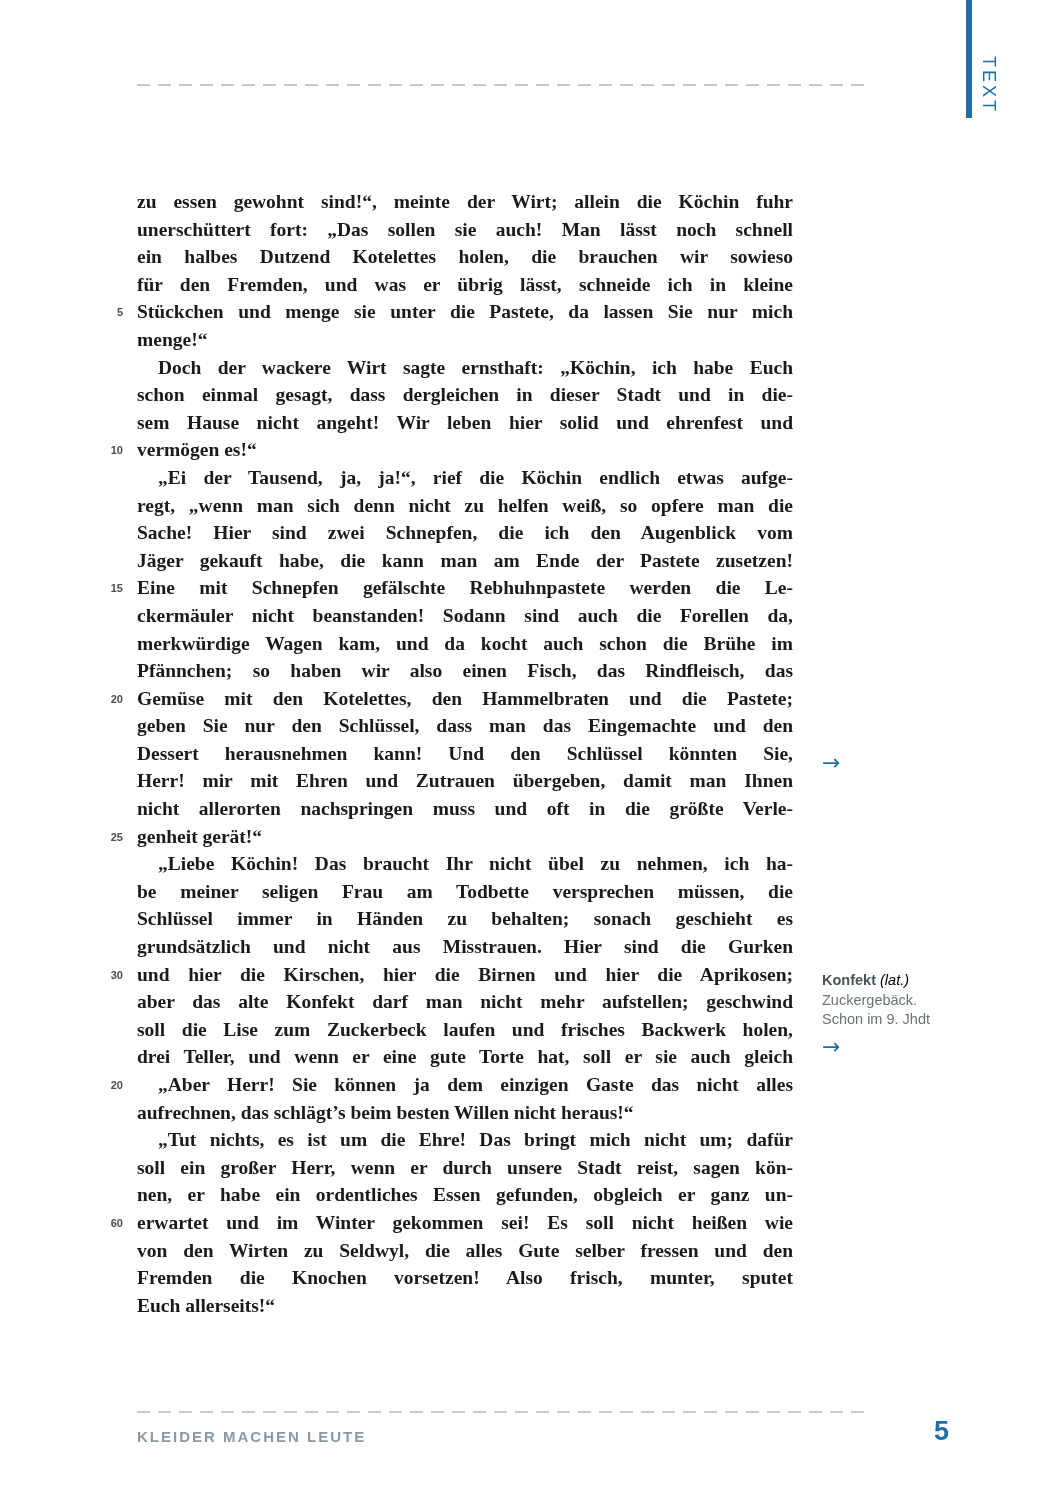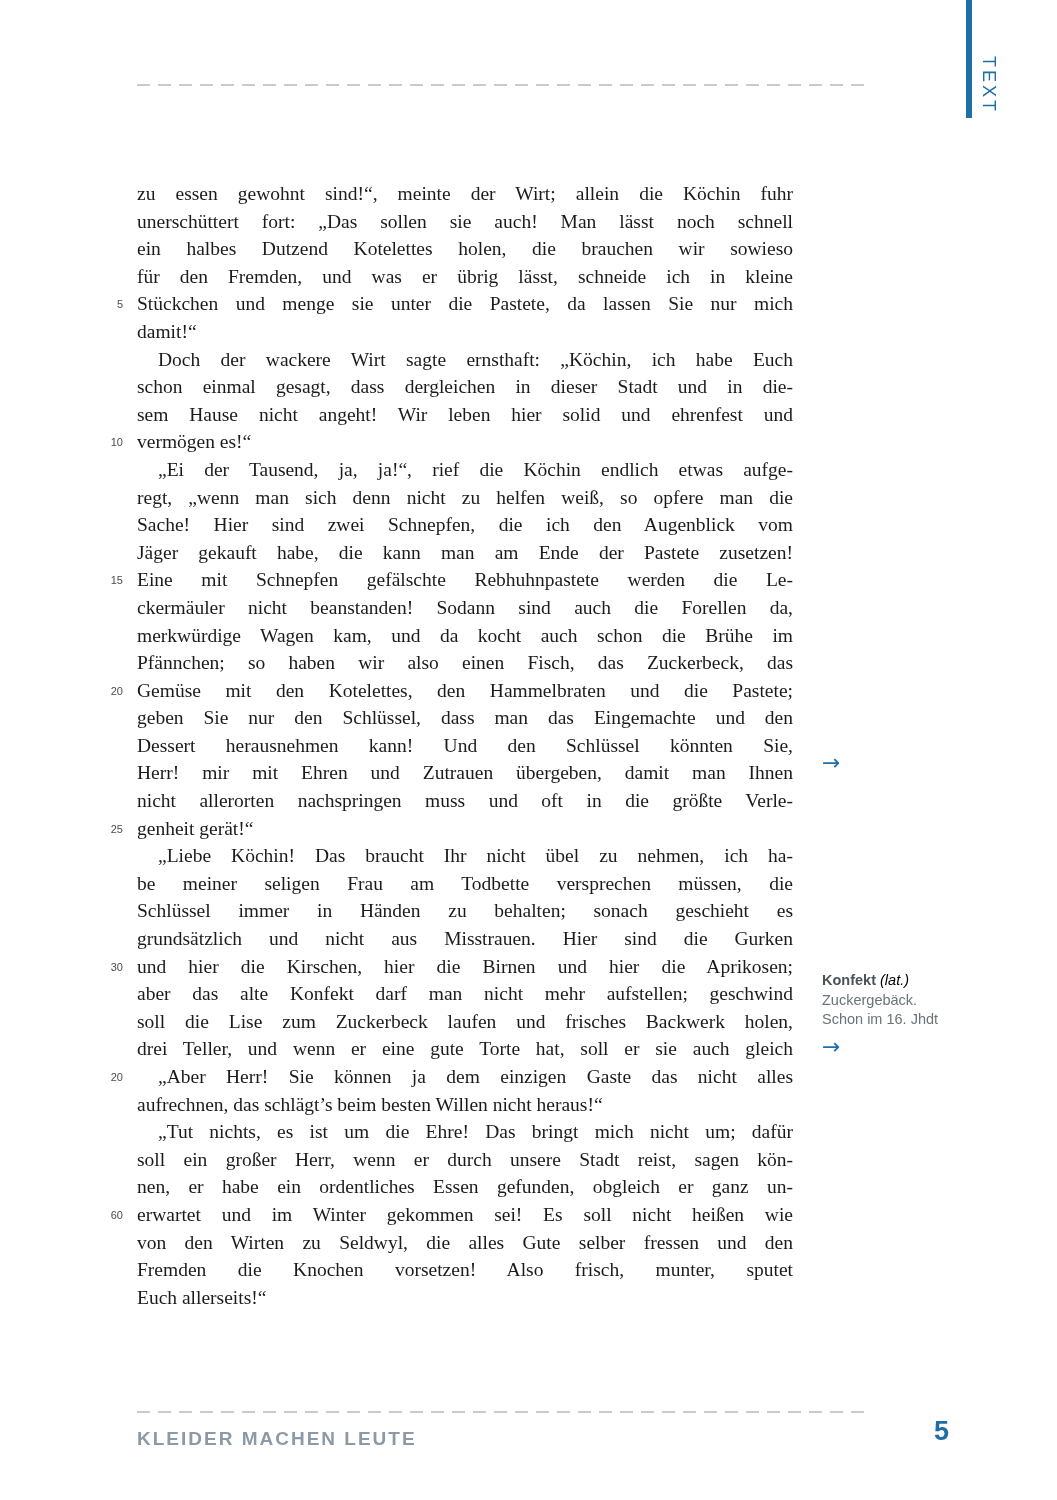--- a/index.html
+++ b/index.html
@@ -36,24 +36,25 @@
     writing-mode: vertical-rl;
     font-family: "Liberation Sans", sans-serif;
     font-size: 18px;
     letter-spacing: 3px;
     color: var(--accent, #1e6fa6);
   }
 
   .text-body {
     position: absolute;
     left: 137px;
-    top: 180px;
+    top: 188px;
     width: 656px;
     font-size: 19.5px;
     color: #1b1b1d;
+    font-weight: bold;
   }
   .line-row {
     position: relative;
     height: 27.6px;
     line-height: 27.6px;
   }
   .line-num {
     position: absolute;
     right: calc(100% + 14px);
     top: 1px;
@@ -93,21 +94,21 @@
     color: #6a737a;
   }
   .margin-note .term { font-weight: bold; color: #4b5358; }
   .margin-note .lang { font-style: italic; color: #000000; }
 
   .footer-title {
     position: absolute;
     left: 137px;
     top: 1428px;
     font-family: "Liberation Sans", sans-serif;
-    font-size: 19px;
+    font-size: 15px;
     font-weight: bold;
     letter-spacing: 2px;
     color: #8b9aa6;
   }
   .footer-page {
     position: absolute;
     left: 934px;
     top: 1416px;
     font-family: "Liberation Sans", sans-serif;
     font-size: 27px;
@@ -136,21 +137,21 @@
         <span class="line-text">ein halbes Dutzend Kotelettes holen, die brauchen wir sowieso</span>
       </div>
       <div class="line-row">
         <span class="line-text">für den Fremden, und was er übrig lässt, schneide ich in kleine</span>
       </div>
       <div class="line-row">
         <span class="line-num">5</span>
         <span class="line-text">Stückchen und menge sie unter die Pastete, da lassen Sie nur mich</span>
       </div>
       <div class="line-row">
-        <span class="line-text end">damit!“</span>
+        <span class="line-text end">menge!“</span>
       </div>
       <div class="line-row">
         <span class="line-text indent">Doch der wackere Wirt sagte ernsthaft: „Köchin, ich habe Euch</span>
       </div>
       <div class="line-row">
         <span class="line-text">schon einmal gesagt, dass dergleichen in dieser Stadt und in die-</span>
       </div>
       <div class="line-row">
         <span class="line-text">sem Hause nicht angeht! Wir leben hier solid und ehrenfest und</span>
       </div>
@@ -174,21 +175,21 @@
         <span class="line-num">15</span>
         <span class="line-text">Eine mit Schnepfen gefälschte Rebhuhnpastete werden die Le-</span>
       </div>
       <div class="line-row">
         <span class="line-text">ckermäuler nicht beanstanden! Sodann sind auch die Forellen da,</span>
       </div>
       <div class="line-row">
         <span class="line-text">merkwürdige Wagen kam, und da kocht auch schon die Brühe im</span>
       </div>
       <div class="line-row">
-        <span class="line-text">Pfännchen; so haben wir also einen Fisch, das Zuckerbeck, das</span>
+        <span class="line-text">Pfännchen; so haben wir also einen Fisch, das Rindfleisch, das</span>
       </div>
       <div class="line-row">
         <span class="line-num">20</span>
         <span class="line-text">Gemüse mit den Kotelettes, den Hammelbraten und die Pastete;</span>
       </div>
       <div class="line-row">
         <span class="line-text">geben Sie nur den Schlüssel, dass man das Eingemachte und den</span>
       </div>
       <div class="line-row">
         <span class="line-text">Dessert herausnehmen kann! Und den Schlüssel könnten Sie,</span>
@@ -260,21 +261,21 @@
     </div>
 
   <div class="margin-arrow arrow-1">→</div>
 
   <div class="margin-note">
     <div>
       <span class="term">Konfekt</span>
       <span class="lang">(lat.)</span>
     </div>
     <div>Zuckergebäck.</div>
-    <div>Schon im 16. Jhdt</div>
+    <div>Schon im 9. Jhdt</div>
   </div>
 
   <div class="margin-arrow arrow-2">→</div>
 
   <div class="rule rule-bottom"></div>
 
   <div class="footer-title">KLEIDER MACHEN LEUTE</div>
   <div class="footer-page">5</div>
 
 </div>

